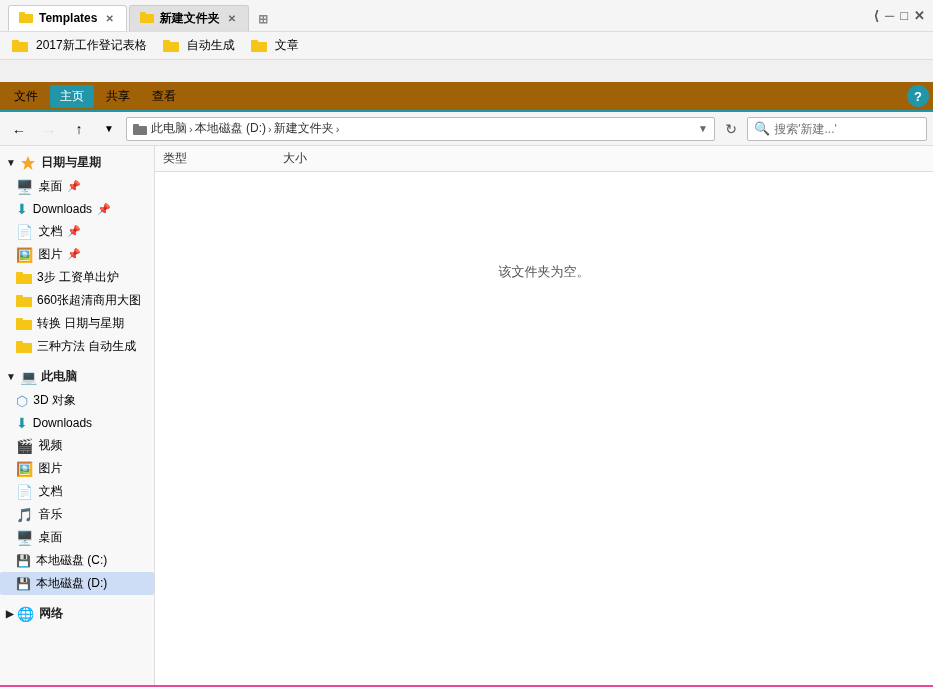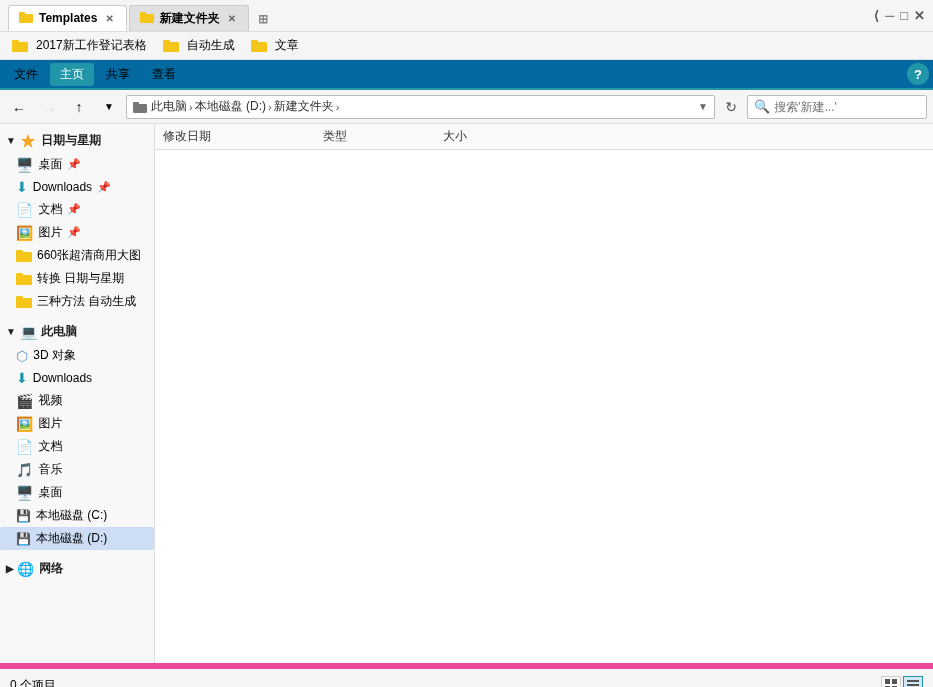--- a/index.html
+++ b/index.html
@@ -11,21 +11,21 @@
     .tab { display: flex; align-items: center; height: 26px; padding: 0 10px; background: #e0e0e0; border: 1px solid #ccc; border-bottom: none; border-radius: 3px 3px 0 0; gap: 6px; cursor: pointer; font-size: 12px; }
     .tab.active { background: #fff; border-bottom: 1px solid #fff; z-index: 1; }
     .tab-close { font-size: 10px; color: #666; cursor: pointer; padding: 0 2px; }
     .new-tab-btn { display: flex; align-items: center; justify-content: center; width: 24px; height: 24px; font-size: 16px; color: #555; cursor: pointer; }
 
     
     .quick-bar { display: flex; align-items: center; height: 28px; background: #f5f5f5; border-bottom: 1px solid #ddd; padding: 0 6px; gap: 4px; }
     .quick-item { display: flex; align-items: center; gap: 8px; padding: 2px 6px; cursor: pointer; border-radius: 2px; font-size: 12px; }
 
     
-    .ribbon { display: flex; align-items: center; height: 30px; background: #0369a1; border-bottom: 2px solid #2196a8; padding: 0 4px; gap: 2px; }
+    .ribbon { display: flex; align-items: center; height: 30px; background: #a16207; border-bottom: 2px solid #2196a8; padding: 0 4px; gap: 2px; margin-top: 22px; }
     .ribbon-btn { padding: 3px 10px; font-size: 12px; cursor: pointer; border-radius: 2px; border: none; background: none; }
     .ribbon-btn.active { background: #2196a8; color: #fff; }
 
     
     .address-row { display: flex; align-items: center; height: 34px; background: #f5f5f5; border-bottom: 1px solid #ddd; padding: 0 6px; gap: 4px; }
     .nav-btn { background: none; border: 1px solid transparent; width: 26px; height: 26px; cursor: pointer; font-size: 14px; border-radius: 3px; display: flex; align-items: center; justify-content: center; }
     .nav-btn:disabled { opacity: 0.4; cursor: default; }
     .address-box { flex: 1; display: flex; align-items: center; background: #fff; border: 1px solid #bbb; border-radius: 2px; height: 24px; padding: 0 6px; gap: 4px; font-size: 12px; }
     .address-crumb { display: flex; align-items: center; gap: 2px; }
     .crumb-sep { color: #555; font-size: 11px; }
@@ -202,20 +202,27 @@
       <span style="font-size:14px;">🖼️</span>
       <span>图片</span>
       <span class="pin-icon">📌</span>
     </div>
 
     <div class="sidebar-item">
       <svg width="16" height="13" viewBox="0 0 16 13">
         <rect x="0" y="3" width="16" height="10" rx="1" fill="#f5c518"></rect>
         <rect x="0" y="1" width="7" height="4" rx="1" fill="#f5c518"></rect>
       </svg>
+      <span>3步 工资单出炉</span>
+    </div>
+    <div class="sidebar-item">
+      <svg width="16" height="13" viewBox="0 0 16 13">
+        <rect x="0" y="3" width="16" height="10" rx="1" fill="#f5c518"></rect>
+        <rect x="0" y="1" width="7" height="4" rx="1" fill="#f5c518"></rect>
+      </svg>
       <span>660张超清商用大图</span>
     </div>
     <div class="sidebar-item">
       <svg width="16" height="13" viewBox="0 0 16 13">
         <rect x="0" y="3" width="16" height="10" rx="1" fill="#f5c518"></rect>
         <rect x="0" y="1" width="7" height="4" rx="1" fill="#f5c518"></rect>
       </svg>
       <span>转换 日期与星期</span>
     </div>
     <div class="sidebar-item">
@@ -285,31 +292,31 @@
       <span style="font-size:10px;">▶</span>
       <span style="font-size:14px;">🌐</span>
       <span>网络</span>
     </div>
 
   </div>
 
   <div class="content">
 
     <div class="col-headers">
-      <div class="col-header col-date">
-        <span>修改日期</span>
-      </div>
       <div class="col-header col-type">
         <span>类型</span>
       </div>
       <div class="col-header col-size">
         <span>大小</span>
       </div>
     </div>
 
+    <div class="empty-msg">
+      <span>该文件夹为空。</span>
+    </div>
   </div>
 
 </div>
 
 <div class="status-bar">
   <span>0 个项目</span>
   <div class="view-btns">
     <button class="view-btn" title="大图标">
       <svg width="12" height="12" viewBox="0 0 12 12">
         <rect x="0" y="0" width="5" height="5" fill="#555"></rect>

